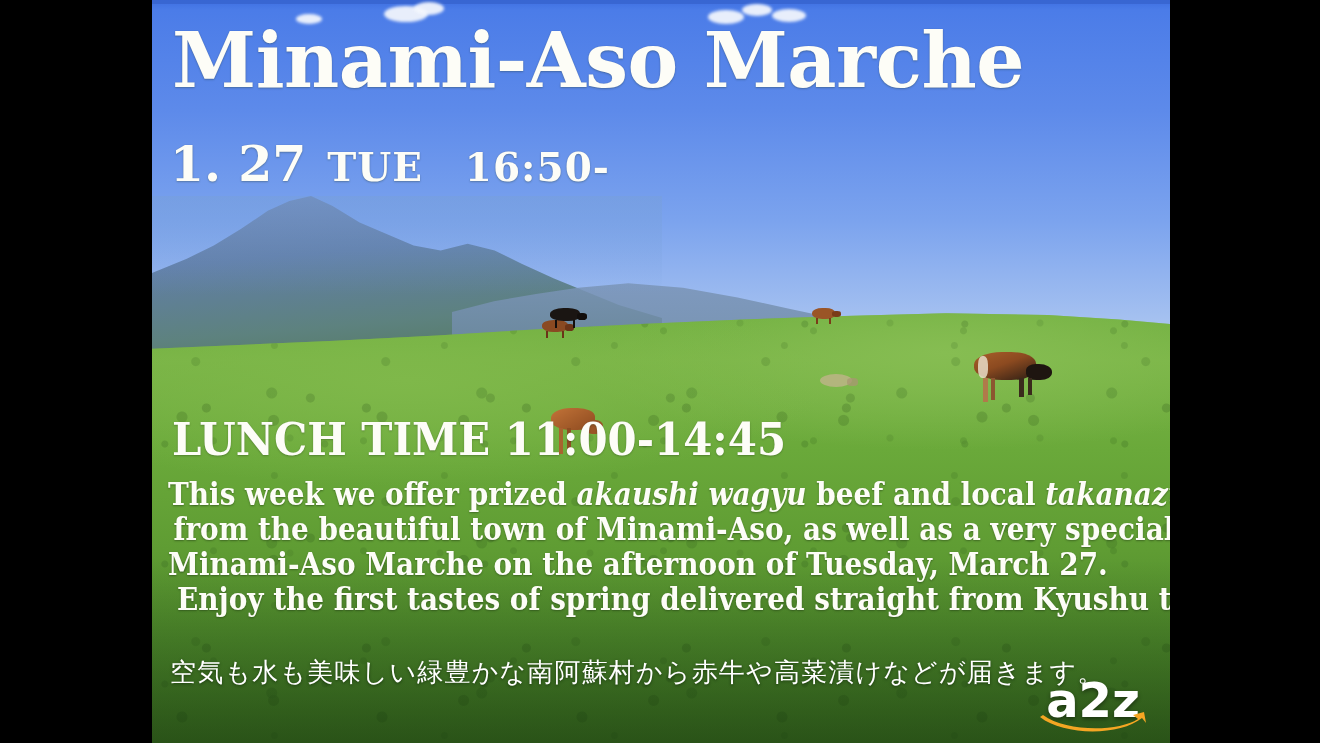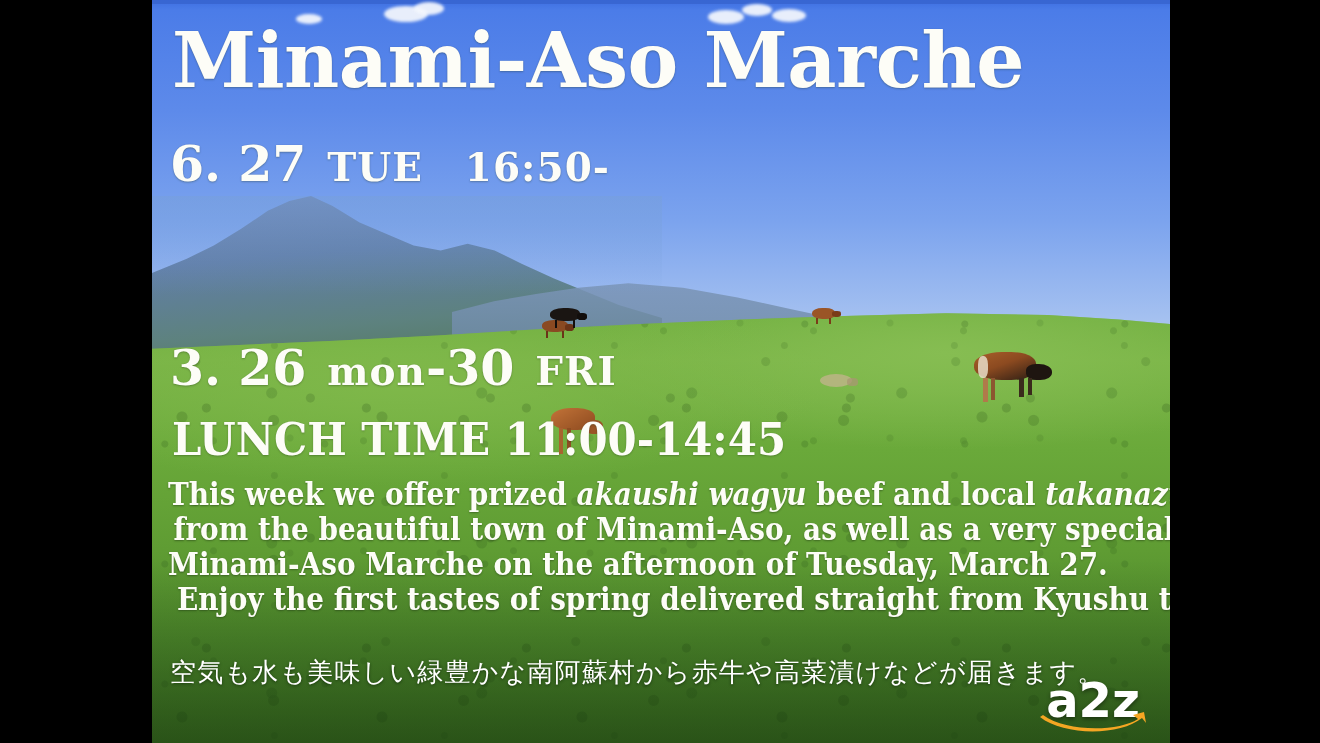--- a/index.html
+++ b/index.html
@@ -273,27 +273,24 @@
     <div class="cow" style="left:668px;top:372px;width:40px;height:22px;">
       <div class="body" style="left:0;top:2px;width:32px;height:13px;background:#c4b48e;opacity:.75;border-radius:50%;"></div>
       <div class="head" style="left:27px;top:6px;width:11px;height:8px;background:#a89771;opacity:.75;"></div>
     </div>
 
     <div class="textwrap">
 
       <div class="line display h-marche">Minami-Aso Marche</div>
 
       <div class="line dateline d1">
-        <span class="d-md">6. 27</span><span>&nbsp;</span><span class="d-sm">TUE</span><span>&nbsp;&nbsp;</span><span class="d-sm">16:50-</span>
+        <span class="d-md">1. 27</span><span>&nbsp;</span><span class="d-sm">TUE</span><span>&nbsp;&nbsp;</span><span class="d-sm">16:50-</span>
       </div>
 
 
-      <div class="line dateline d2">
-        <span class="d-md">3. 26</span><span>&nbsp;</span><span class="d-sm">mon</span><span class="d-md">-30</span><span>&nbsp;</span><span class="d-sm">FRI</span>
-      </div>
 
       <div class="line lunch">LUNCH TIME  11:00-14:45</div>
 
       <div class="para">
         <div>
           <span>This week we offer prized </span><i>akaushi wagyu</i><span> beef and local </span><i>takanazuke</i>
         </div>
         <div class="indent1">from the beautiful town of Minami-Aso, as well as a very special</div>
         <div>Minami-Aso Marche on the afternoon of Tuesday, March 27.</div>
         <div class="indent2">Enjoy the first tastes of spring delivered straight from Kyushu to your table !</div>

